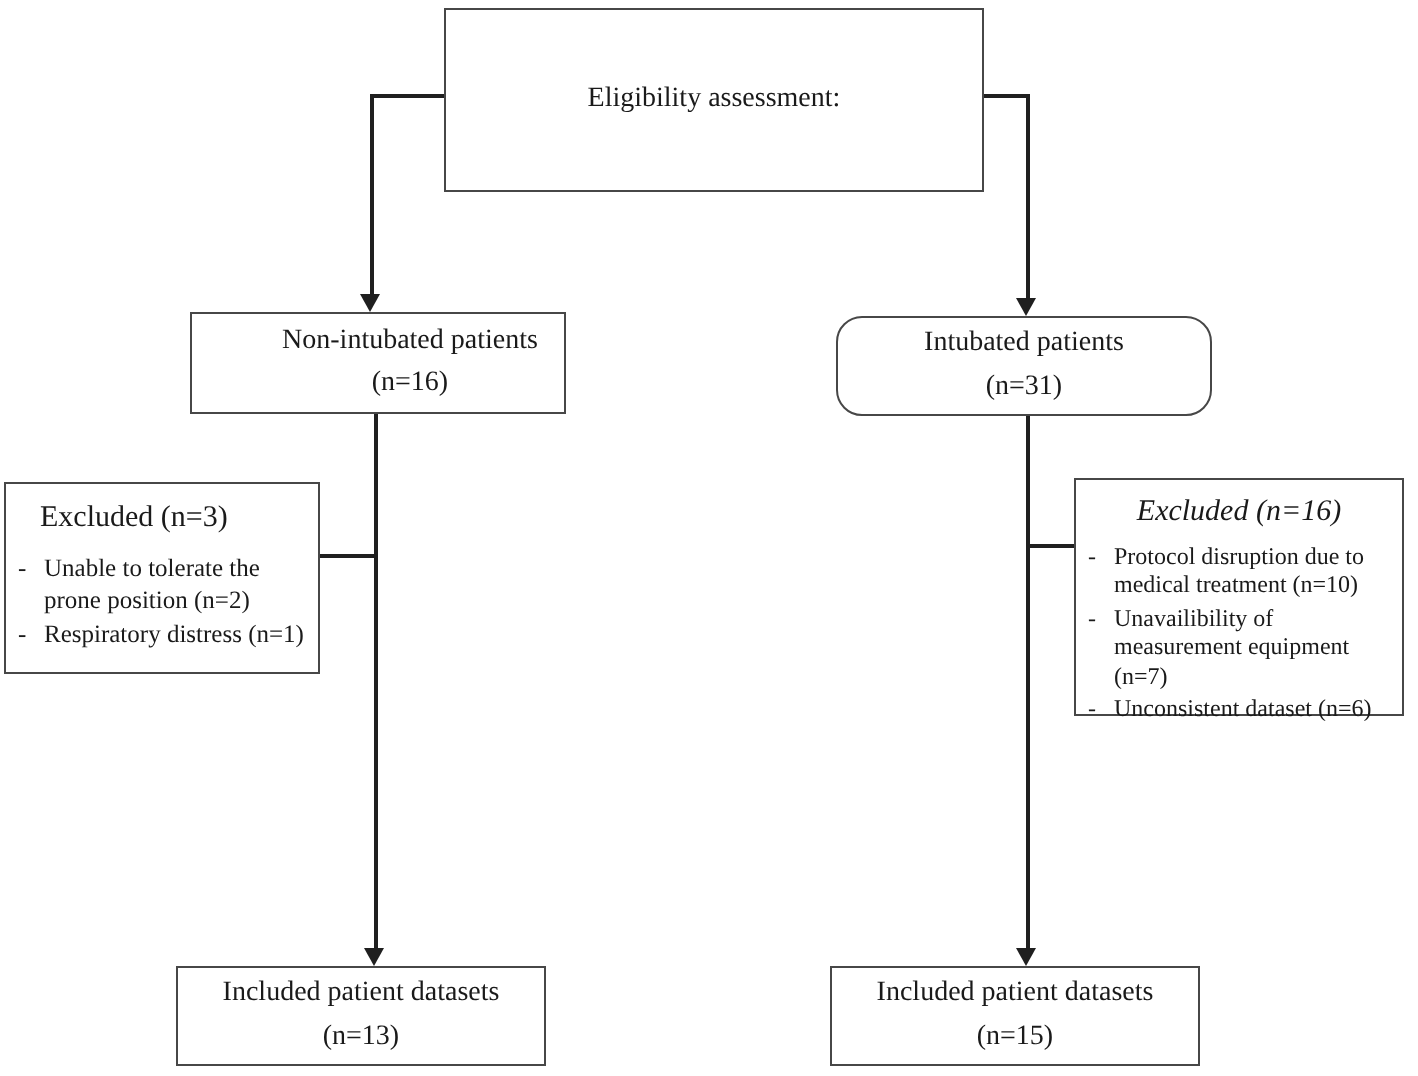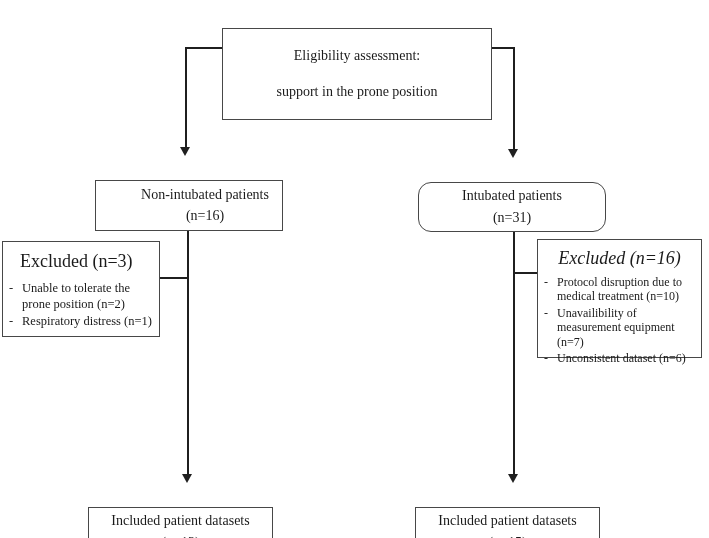--- a/index.html
+++ b/index.html
@@ -18,31 +18,30 @@
     border: 1.5px solid #474747;
     background: #ffffff;
   }
   .center-box {
     display: flex;
     flex-direction: column;
     justify-content: space-evenly;
     align-items: center;
     text-align: center;
     font-size: 14px;
-    margin-top: 24px;
   }
   .top-box    { left: 222px; top: 4px;   width: 270px; height: 92px; }
   .non-intub  { left: 95px;  top: 156px; width: 188px; height: 51px; padding-left: 32px; }
   .intub      { left: 418px; top: 158px; width: 188px; height: 50px; border-radius: 13px; }
   .excl-left  { left: 2px;   top: 241px; width: 158px; height: 96px; }
   .excl-right { left: 537px; top: 239px; width: 165px; height: 119px; }
   .incl-left  { left: 88px;  top: 483px; width: 185px; height: 50px; }
   .incl-right { left: 415px; top: 483px; width: 185px; height: 50px; }
 
-  .excl-title { font-size: 18px; }
+  .excl-title { font-size: 15px; }
   .excl-left .excl-title  { margin: 9px 0 9px 17px; }
   .excl-right .excl-title { margin: 8px 0 6px; text-align: center; font-style: italic; }
 
   .li { display: flex; padding: 0 2px 2px 6px; }
   .li .dash { width: 13px; flex: none; }
   .li .txt  { flex: 1; }
   .excl-left  .li { font-size: 12.5px; line-height: 1.25; }
   .excl-right .li { font-size: 12px;   line-height: 1.2; }
 
   .hline { position: absolute; height: 1.5px; background: #1f1f1f; }
@@ -70,21 +69,20 @@
   <div class="vline" style="left:187px; top:207px; height:267px;"></div>
   <div class="hline" style="left:160px; top:277px; width:28px;"></div>
   <div class="arrow-down" style="left:182px; top:474px;"></div>
 
   <div class="vline" style="left:513px; top:208px; height:266px;"></div>
   <div class="hline" style="left:514px; top:272px; width:23px;"></div>
   <div class="arrow-down" style="left:508px; top:474px;"></div>
 
   <div class="box center-box top-box">
     <div>Eligibility assessment:</div>
-    <div>support in the prone position</div>
   </div>
 
   <div class="box center-box non-intub">
     <div>Non-intubated patients</div>
     <div>(n=16)</div>
   </div>
 
   <div class="box center-box intub">
     <div>Intubated patients</div>
     <div>(n=31)</div>

